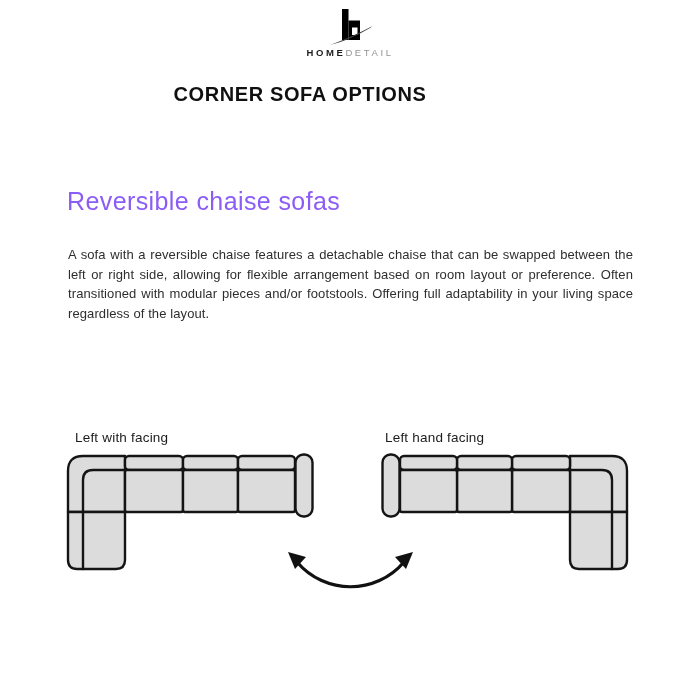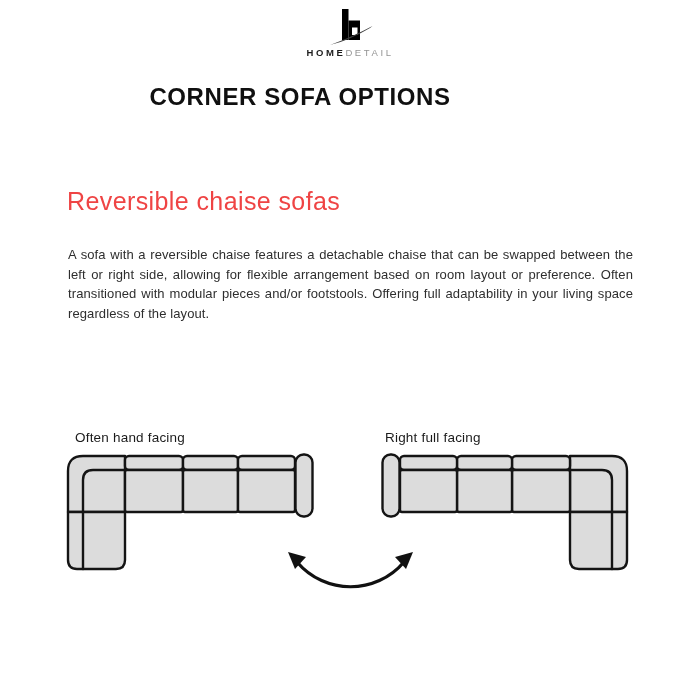--- a/index.html
+++ b/index.html
@@ -14,25 +14,25 @@
 
   
   .logo{position:absolute;top:8px;left:0;width:700px;text-align:center;}
   .logo-icon{display:block;margin:0 auto;}
   .wordmark{margin-top:1px;font-size:9.5px;letter-spacing:2.6px;}
   .wordmark .bold{font-weight:bold;color:#1c1c1c;}
   .wordmark .light{font-weight:normal;color:#949494;}
 
   
   .page-title{position:absolute;top:83px;left:0;width:600px;text-align:center;
-    font-size:24px;font-weight:800;letter-spacing:0.6px;color:#101010;}
+    font-size:20px;font-weight:800;letter-spacing:0.6px;color:#101010;}
 
   
   .section-heading{position:absolute;top:187px;left:67px;font-size:25px;
-    font-weight:400;letter-spacing:0.4px;color:#ef4444;}
+    font-weight:400;letter-spacing:0.4px;color:#8b5cf6;}
   .body-para{position:absolute;left:68px;width:565px;font-size:13px;
     line-height:19.6px;color:#2e2e2e;text-align:justify;letter-spacing:0.1px;}
   .para-1{top:245px;}
   .para-2{top:311px;text-align:left;}
 
   
   .diagram-label{position:absolute;top:430px;font-size:13.5px;color:#1b1b1b;letter-spacing:0.2px;}
   .label-left{left:75px;}
   .label-right{left:385px;}
   .sofa{position:absolute;top:453px;width:250px;height:121px;}
@@ -60,22 +60,22 @@
     <div class="wordmark">
       <span class="bold">HOME</span><span class="light">DETAIL</span>
     </div>
   </div>
 
   <h1 class="page-title">CORNER SOFA OPTIONS</h1>
 
   <h2 class="section-heading">Reversible chaise sofas</h2>
   <p class="body-para para-1">A sofa with a reversible chaise features a detachable chaise that can be swapped between the left or right side, allowing for flexible arrangement based on room layout or preference. Often transitioned with modular pieces and/or footstools. Offering full adaptability in your living space regardless of the layout.</p>
 
-  <div class="diagram-label label-left">Often hand facing</div>
-  <div class="diagram-label label-right">Right full facing</div>
+  <div class="diagram-label label-left">Left with facing</div>
+  <div class="diagram-label label-right">Left hand facing</div>
 
   <svg class="sofa sofa-left" viewBox="0 0 250 121" aria-hidden="true">
 
     <path d="M60,3 L18,3 Q3,3 3,18 L3,59 L60,59 Z"></path>
 
     <path d="M3,59 L60,59 L60,107 Q60,116 51,116 L12,116 Q3,116 3,107 Z"></path>
 
     <path class="line" d="M60,17 L28,17 Q18,17 18,27 L18,59"></path>
     <path class="line" d="M18,59 L18,116"></path>
 

